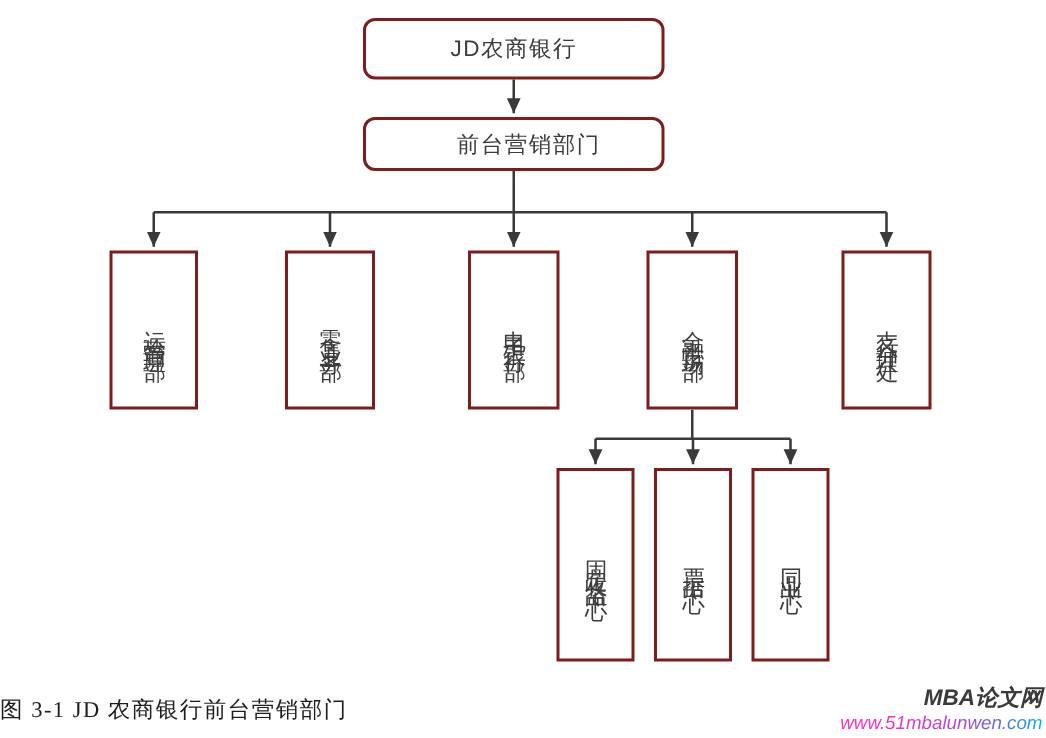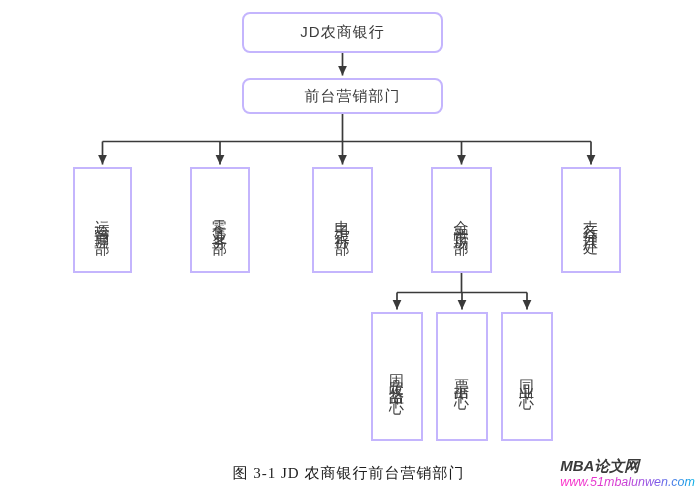--- a/index.html
+++ b/index.html
@@ -15,21 +15,21 @@
     background: #ffffff;
   }
   .connectors {
     position: absolute;
     left: 0; top: 0;
     width: 697px; height: 492px;
   }
   .node {
     position: absolute;
     box-sizing: border-box;
-    border: 2px solid #c4b5fd;
+    border: 2px solid #7f1d1d;
     background: #ffffff;
     display: flex;
     align-items: center;
     justify-content: center;
     color: #3c3c3c;
     font-size: 15px;
   }
   .node.round {
     border-radius: 8px;
     letter-spacing: 1px;
@@ -38,30 +38,30 @@
     writing-mode: vertical-lr;
     text-orientation: upright;
     letter-spacing: 5px;
     line-height: 1;
     white-space: nowrap;
   }
   .caption {
     position: absolute;
     left: 0; top: 464px;
     width: 697px;
-    text-align: center;
+    text-align: left;
     font-family: "Liberation Serif", "DejaVu Serif", serif;
     font-size: 15px;
     color: #1d1d1d;
     letter-spacing: 1px;
   }
   .watermark {
     position: absolute;
     right: 2px; bottom: 3px;
-    text-align: left;
+    text-align: right;
     line-height: 1.15;
   }
   .wm-name {
     font-size: 15px;
     font-weight: bold;
     font-style: italic;
     color: #3a3a3a;
   }
   .wm-url {
     font-size: 12.5px;

